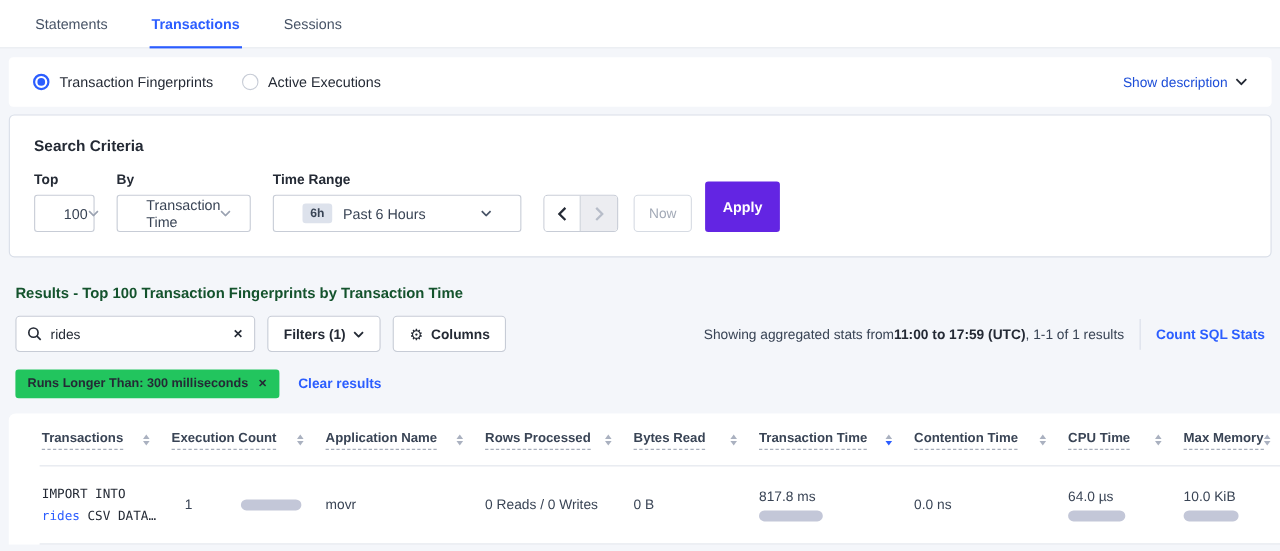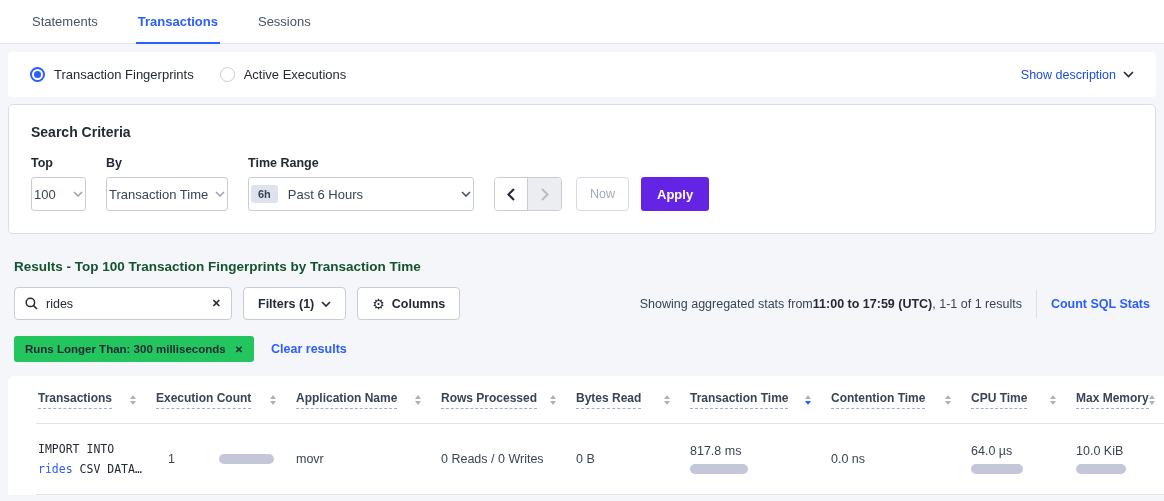--- a/index.html
+++ b/index.html
@@ -30,37 +30,37 @@
   .show-desc { margin-left:auto; display:flex; align-items:center; gap:7px;
          font-size:12.5px; color:#1d4ed8; cursor:pointer; }
   
   .criteria-card { background:#fff; margin:7px 8px 0 8px; border:1px solid #d9dee8;
          border-radius:5px; padding:19px 22px 22px 22px; }
   .criteria-title { font-size:14px; font-weight:bold; color:#242a35; margin-bottom:16px; }
   .criteria-row { display:flex; align-items:flex-end; }
   .field { margin-right:20px; }
   .field-label { font-size:12.5px; font-weight:bold; color:#242a35; margin-bottom:7px; }
   .select { height:34px; border:1px solid #c7ccd6; border-radius:3px; background:#fff;
-         display:flex; align-items:center; padding:0 2px; cursor:pointer; color:#394455; }
+         display:flex; align-items:center; padding:0 26px; cursor:pointer; color:#394455; }
   .select .chev { margin-left:auto; }
   .sel-top { width:55px; }
   .sel-by { width:122px; }
   .sel-time { width:226px; }
   .badge-6h { background:#dde2ec; border-radius:3px; font-size:11px; font-weight:bold;
          color:#394455; padding:3px 7px; margin-right:10px; }
   .arrow-group { display:flex; border:1px solid #c7ccd6; border-radius:4px;
          overflow:hidden; height:34px; margin-right:14px; }
   .arrow-btn { width:33px; height:100%; background:#fff; border:none; display:flex;
          align-items:center; justify-content:center; cursor:pointer; }
   .arrow-btn.prev { border-right:1px solid #c7ccd6; }
   .arrow-btn.disabled { background:#ecedf1; cursor:default; }
   .now-btn { height:34px; padding:0 13px; background:#fff; border:1px solid #d6dbe3;
          border-radius:4px; color:#a3aab7; font-size:12.5px; margin-right:12px;
          font-family:inherit; }
-  .apply-btn { height:34px; padding:0 16px; background:#6325e3; border:none;
+  .apply-btn { height:46px; padding:0 16px; background:#6325e3; border:none;
          border-radius:3px; color:#fff; font-size:13px; font-weight:bold;
          cursor:pointer; font-family:inherit; }
   
   .results-heading { margin:25px 0 0 14px; font-size:13.5px; font-weight:bold; color:#14532d; }
   .controls-row { display:flex; align-items:center; margin:13px 14px 0 14px; }
   .search-box { width:218px; height:33px; background:#fff; border:1px solid #c7ccd6;
          border-radius:4px; display:flex; align-items:center; padding:0 10px; }
   .search-box input { border:none; outline:none; flex:1; font-size:12.5px; color:#242a35;
          margin-left:8px; font-family:inherit; min-width:0; }
   .clear-x { font-size:11px; color:#242a35; cursor:pointer; font-weight:bold; }

